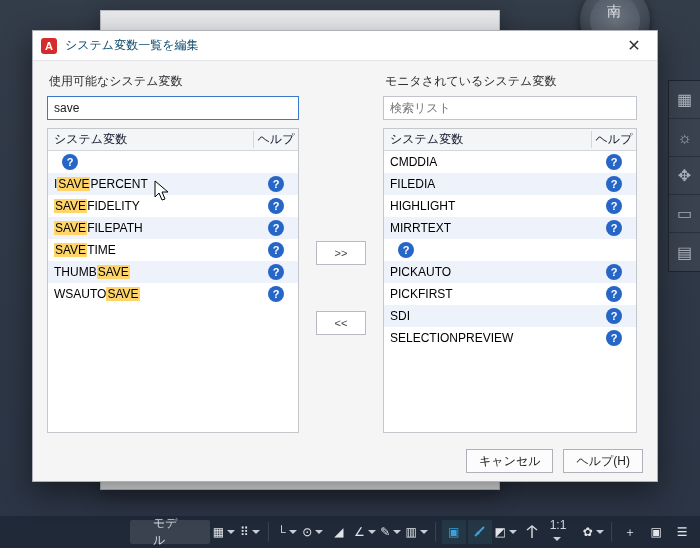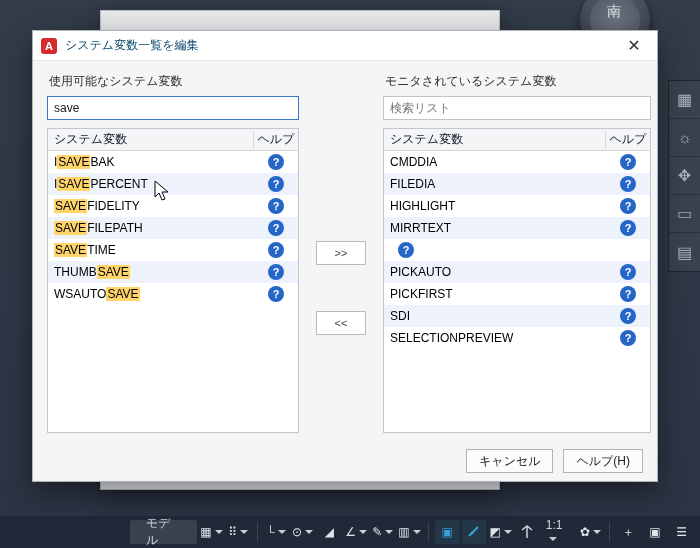--- a/index.html
+++ b/index.html
@@ -78,21 +78,21 @@
     align-items: center;
     padding: 0 6px 0 130px;
     gap: 2px;
     color: #d2d7df;
     font-size: 12px;
   }
   .bottom-ribbon .pill {
     display:flex;
     align-items:center;
     height:24px;
-    padding:0 16px;
+    padding:0 23px;
     border-radius:2px;
   }
   .bottom-ribbon .pill.model{
     background:#3a424f;
   }
   .bottom-ribbon svg{ display:block; }
   .bottom-ribbon .icon{
     width:26px;
     height:24px;
     display:flex;
@@ -163,21 +163,21 @@
   .titlebar .close{
     width:34px;height:24px;
     display:flex;align-items:center;justify-content:center;
     font-size:16px;
     color:#333;
   }
 
   .dialog-body{
     flex:1;
     display:flex;
-    padding:12px 6px 8px 14px;
+    padding:12px 20px 8px 14px;
     gap:14px;
   }
   .col{
     display:flex;flex-direction:column;
     flex:1;
     min-width:0;
   }
   .col-left{ flex: 0 0 252px; }
   .col-mid{
     flex: 0 0 56px;
@@ -363,21 +363,20 @@
     <div class="col col-left">
       <div class="section-label">使用可能なシステム変数</div>
       <input class="search-input" value="save" style="">
       <div class="list">
         <div class="list-hdr">
           <div class="c1">システム変数</div>
           <div class="c2">ヘルプ</div>
         </div>
         <div class="list-body" id="left-body">
             <div class="row">
-              <div class="c1">I<span class="hl">SAVE</span>BAK</div>
               <div class="c2">
                 <div class="help-dot">?</div>
               </div>
             </div>
             <div class="row">
               <div class="c1">I<span class="hl">SAVE</span>PERCENT</div>
               <div class="c2">
                 <div class="help-dot">?</div>
               </div>
             </div>

